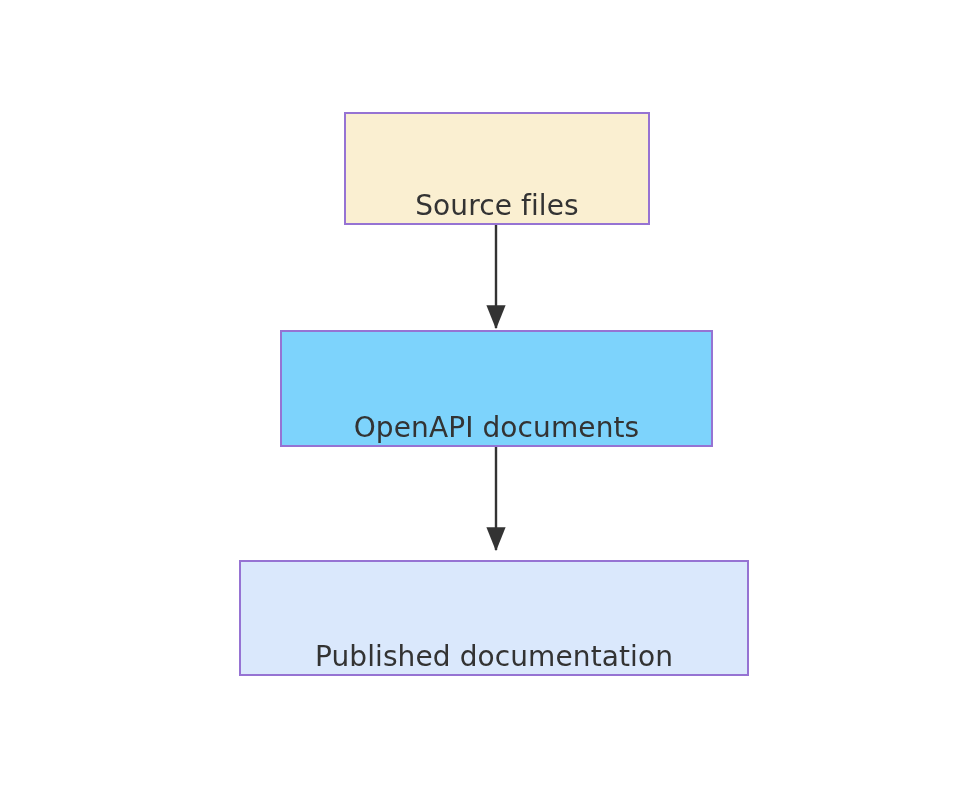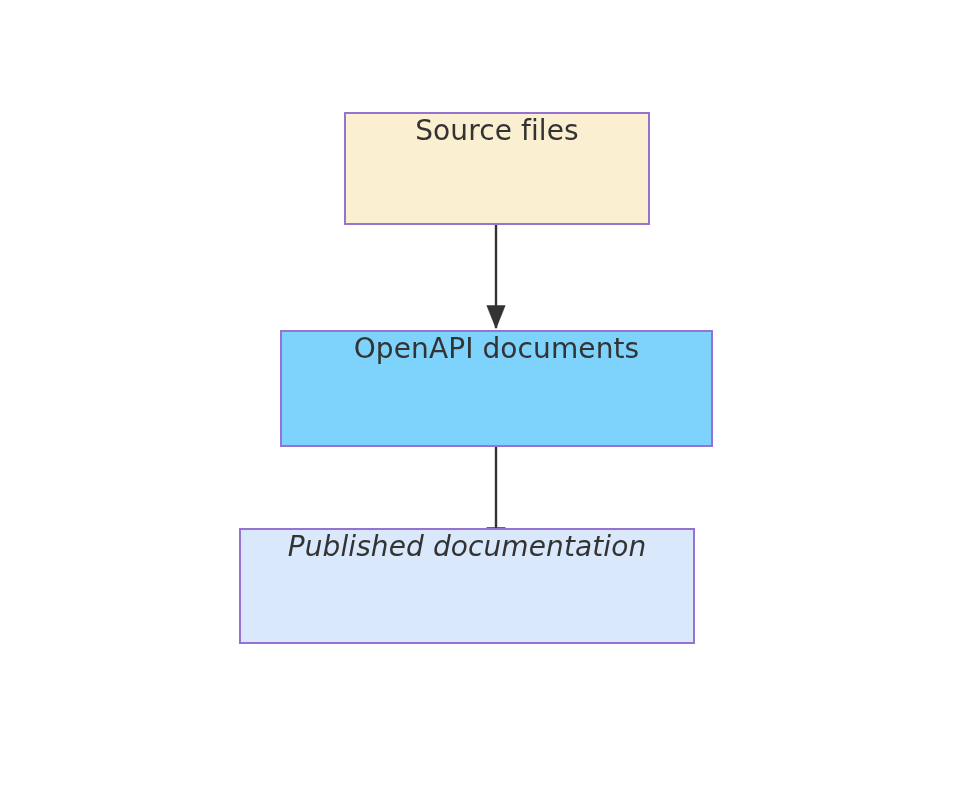--- a/index.html
+++ b/index.html
@@ -25,21 +25,21 @@
     width: 980px;
     height: 794px;
     pointer-events: none;
   }
   .node {
     position: absolute;
     box-sizing: border-box;
     border-style: solid;
     border-width: 2px;
     display: flex;
-    align-items: flex-start;
+    align-items: flex-end;
     justify-content: center;
   }
   .node-label {
     font-size: 28px;
     line-height: 1.2;
     color: #333333;
     white-space: nowrap;
     letter-spacing: 0.1px;
   }
   
@@ -50,24 +50,23 @@
     height: 113px;
   }
   #node-openapi-documents {
     left: 280px;
     top: 330px;
     width: 433px;
     height: 117px;
   }
   #node-published-documentation {
     left: 239px;
-    top: 528px;
-    width: 456px;
+    top: 560px;
+    width: 510px;
     height: 116px;
-    font-style: italic;
   }
 </style>
 </head>
 <body style="background: rgb(255, 255, 255);">
 
 <div id="flowchart">
 
   <svg class="edge-layer" width="980" height="794" viewBox="0 0 980 794" xmlns="http://www.w3.org/2000/svg">
     <defs>
       <marker id="arrowhead" markerWidth="10" markerHeight="8" refX="9.5" refY="4" orient="auto" markerUnits="strokeWidth">

